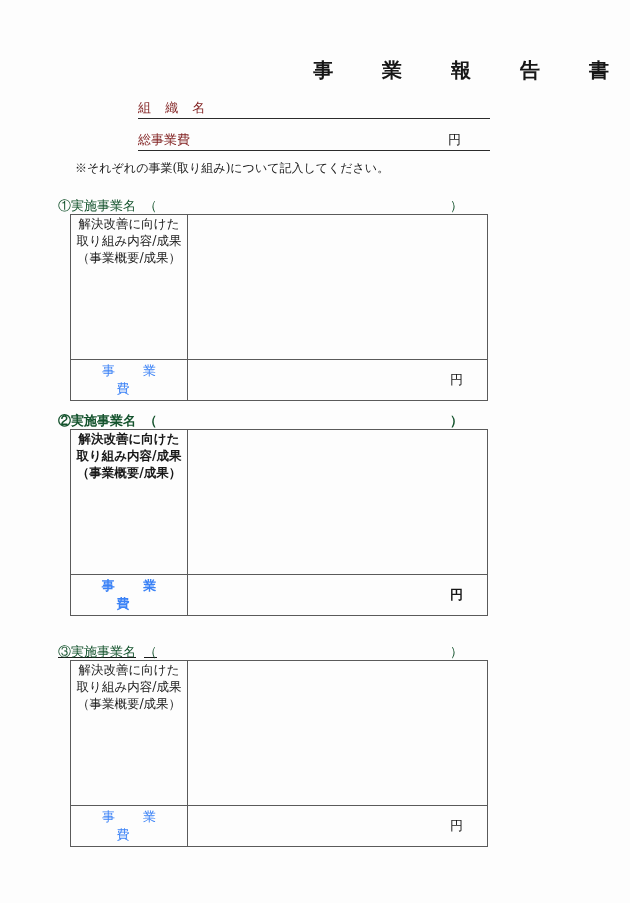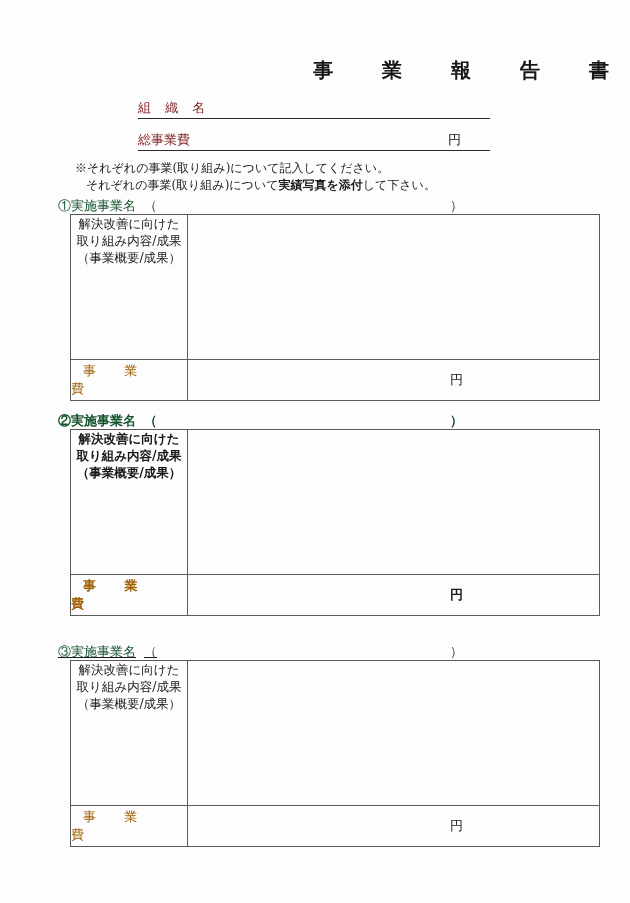--- a/index.html
+++ b/index.html
@@ -106,21 +106,21 @@
     position: absolute;
     left: 392px;
     top: 0;
   }
 
   
   table.form-table {
     position: absolute;
     left: 12px;
     top: 17px;
-    width: 530px;
+    width: 418px;
     border-collapse: collapse;
     table-layout: fixed;
   }
   table.form-table td {
     border: 1px solid #5a5a5a;
     padding: 0;
     vertical-align: top;
   }
 
   td.label-cell {
@@ -135,25 +135,25 @@
 
   td.content-cell {
     height: 144px;
   }
 
   tr.cost-row td {
     height: 40px;
     vertical-align: middle;
   }
   td.cost-label {
-    text-align: left;
+    text-align: center;
     font-size: 13px;
     letter-spacing: 12px;
     text-indent: 12px;
-    color: #a16207;
+    color: #3b82f6;
   }
   td.cost-value {
     position: relative;
   }
   td.cost-value .yen {
     position: absolute;
     left: 262px;
     top: 50%;
     transform: translateY(-50%);
     font-size: 13px;
@@ -173,23 +173,20 @@
   </div>
 
   <div class="field-row total">
     <span class="field-label">総事業費</span>
     <span class="field-value"></span>
     <span class="field-unit">円</span>
   </div>
 
   <div class="notes">
     <div class="note-line">※それぞれの事業(取り組み)について記入してください。</div>
-    <div class="note-line indent">
-      <span>それぞれの事業(取り組み)について</span><b>実績写真を添付</b><span>して下さい。</span>
-    </div>
   </div>
 
   <div class="section s1">
     <div class="section-head">
       <span class="sec-num">①</span><span class="sec-title">実施事業名</span><span class="paren-open">（</span>
       <span class="name-input"></span>
       <span class="paren-close">）</span>
     </div>
 
     <table class="form-table">

